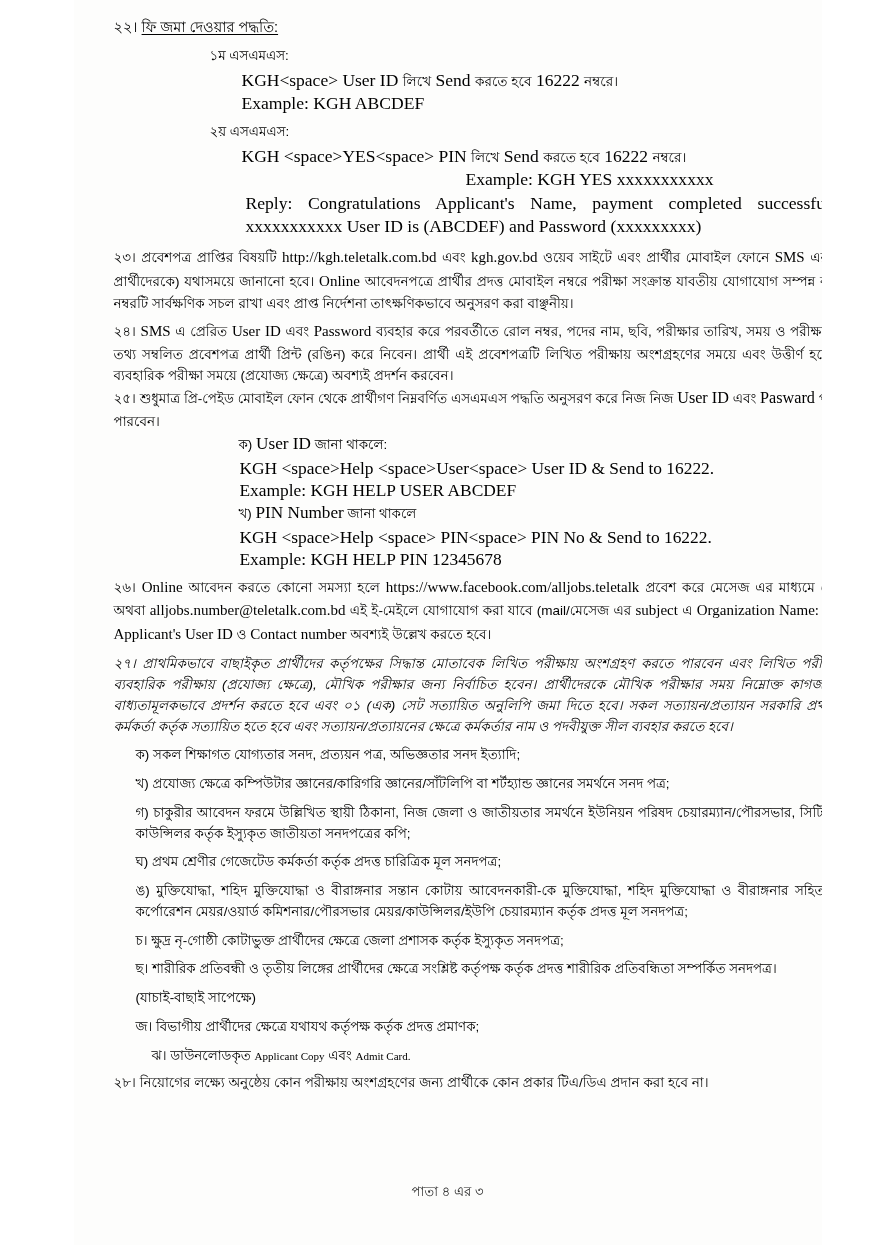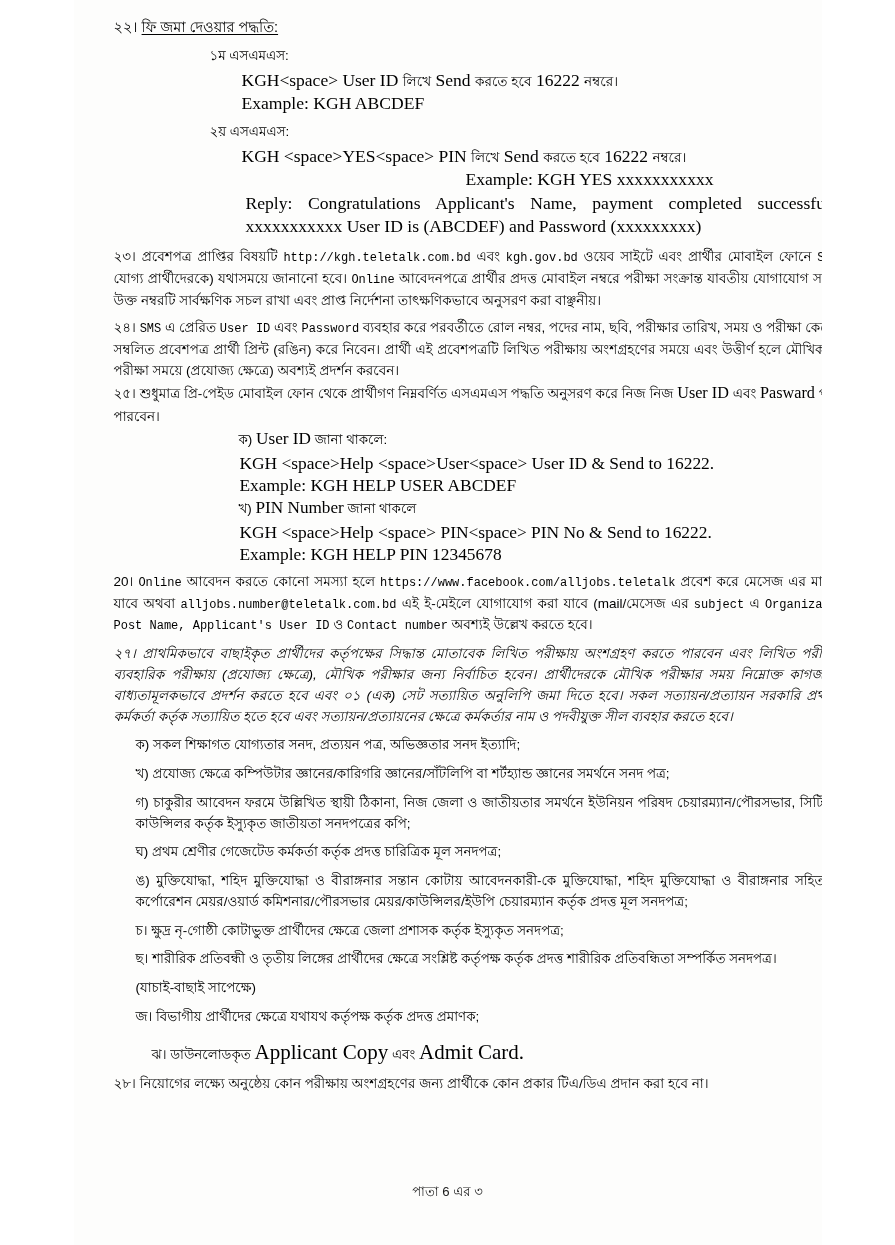--- a/index.html
+++ b/index.html
@@ -67,22 +67,22 @@
   .numpara {
     font-family: "Liberation Sans", "DejaVu Sans", sans-serif;
     font-size: 13.5px;
     line-height: 1.56;
     text-align: justify;
     text-justify: inter-word;
     margin: 0;
     padding: 0;
   }
   .numpara .big {
-    font-family: Liberation Mono, monospace;
-    font-size: 12px;
+    font-family: Liberation Serif, serif;
+    font-size: 15px;
   }
   .numpara .mid {
     font-family: "Liberation Serif", "DejaVu Serif", serif;
     font-size: 16.2px;
   }
 
   .block-23 { margin-top: 8px; }
   .block-24 { margin-top: 6px; }
   .block-25 { margin-top: 0px; }
   .block-26 { margin-top: 6px; }
@@ -95,21 +95,21 @@
     font-size: 13.4px;
     line-height: 1.55;
     text-align: justify;
     text-justify: inter-word;
     margin: 8px 0 1px 0;
     padding-left: 22px;
     text-indent: 0;
   }
   .subitem .big {
     font-family: "Liberation Serif", "DejaVu Serif", serif;
-    font-size: 21px;
+    font-size: 11px;
   }
   .subitem.indent-more { padding-left: 38px; }
 
   
   .recov {
     margin-left: 125px;
   }
   .recov .lbl {
     font-family: "Liberation Sans", "DejaVu Sans", sans-serif;
     font-size: 13.4px;
@@ -227,21 +227,21 @@
       <p class="lbl">
         <span>খ)</span>
         <span class="big">PIN Number</span>
         <span>জানা থাকলে</span>
       </p>
       <p class="cmd">KGH &lt;space&gt;Help &lt;space&gt; PIN&lt;space&gt; PIN No &amp; Send to 16222.</p>
       <p class="cmd">Example: KGH HELP PIN 12345678</p>
     </div>
 
     <p class="numpara block-26">
-      <span>20।</span>
+      <span>২৬।</span>
       <span class="big">Online</span>
       <span>আবেদন করতে কোনো সমস্যা হলে</span>
       <span class="big">https://www.facebook.com/alljobs.teletalk</span>
       <span>প্রবেশ করে মেসেজ এর মাধ্যমে যোগাযোগ করা যাবে অথবা</span>
       <span class="big">alljobs.number@teletalk.com.bd</span>
       <span>এই ই-মেইলে যোগাযোগ করা যাবে</span>
       <span>(mail/মেসেজ এর</span>
       <span class="big">subject</span>
       <span>এ</span>
       <span class="big">Organization Name: KGH, Post Name, Applicant's User ID</span>
@@ -301,15 +301,15 @@
     </div>
 
     <p class="numpara block-28 nojust" style="text-align:left;">
       <span>২৮।</span>
       <span>নিয়োগের লক্ষ্যে অনুষ্ঠেয় কোন পরীক্ষায় অংশগ্রহণের জন্য প্রার্থীকে কোন প্রকার টিএ/ডিএ প্রদান করা হবে না।</span>
     </p>
 
   </div>
 
   <div class="footer">
-    <span>পাতা 6 এর ৩</span>
+    <span>পাতা ৪ এর ৩</span>
   </div>
 </div>
 
 </body></html>

